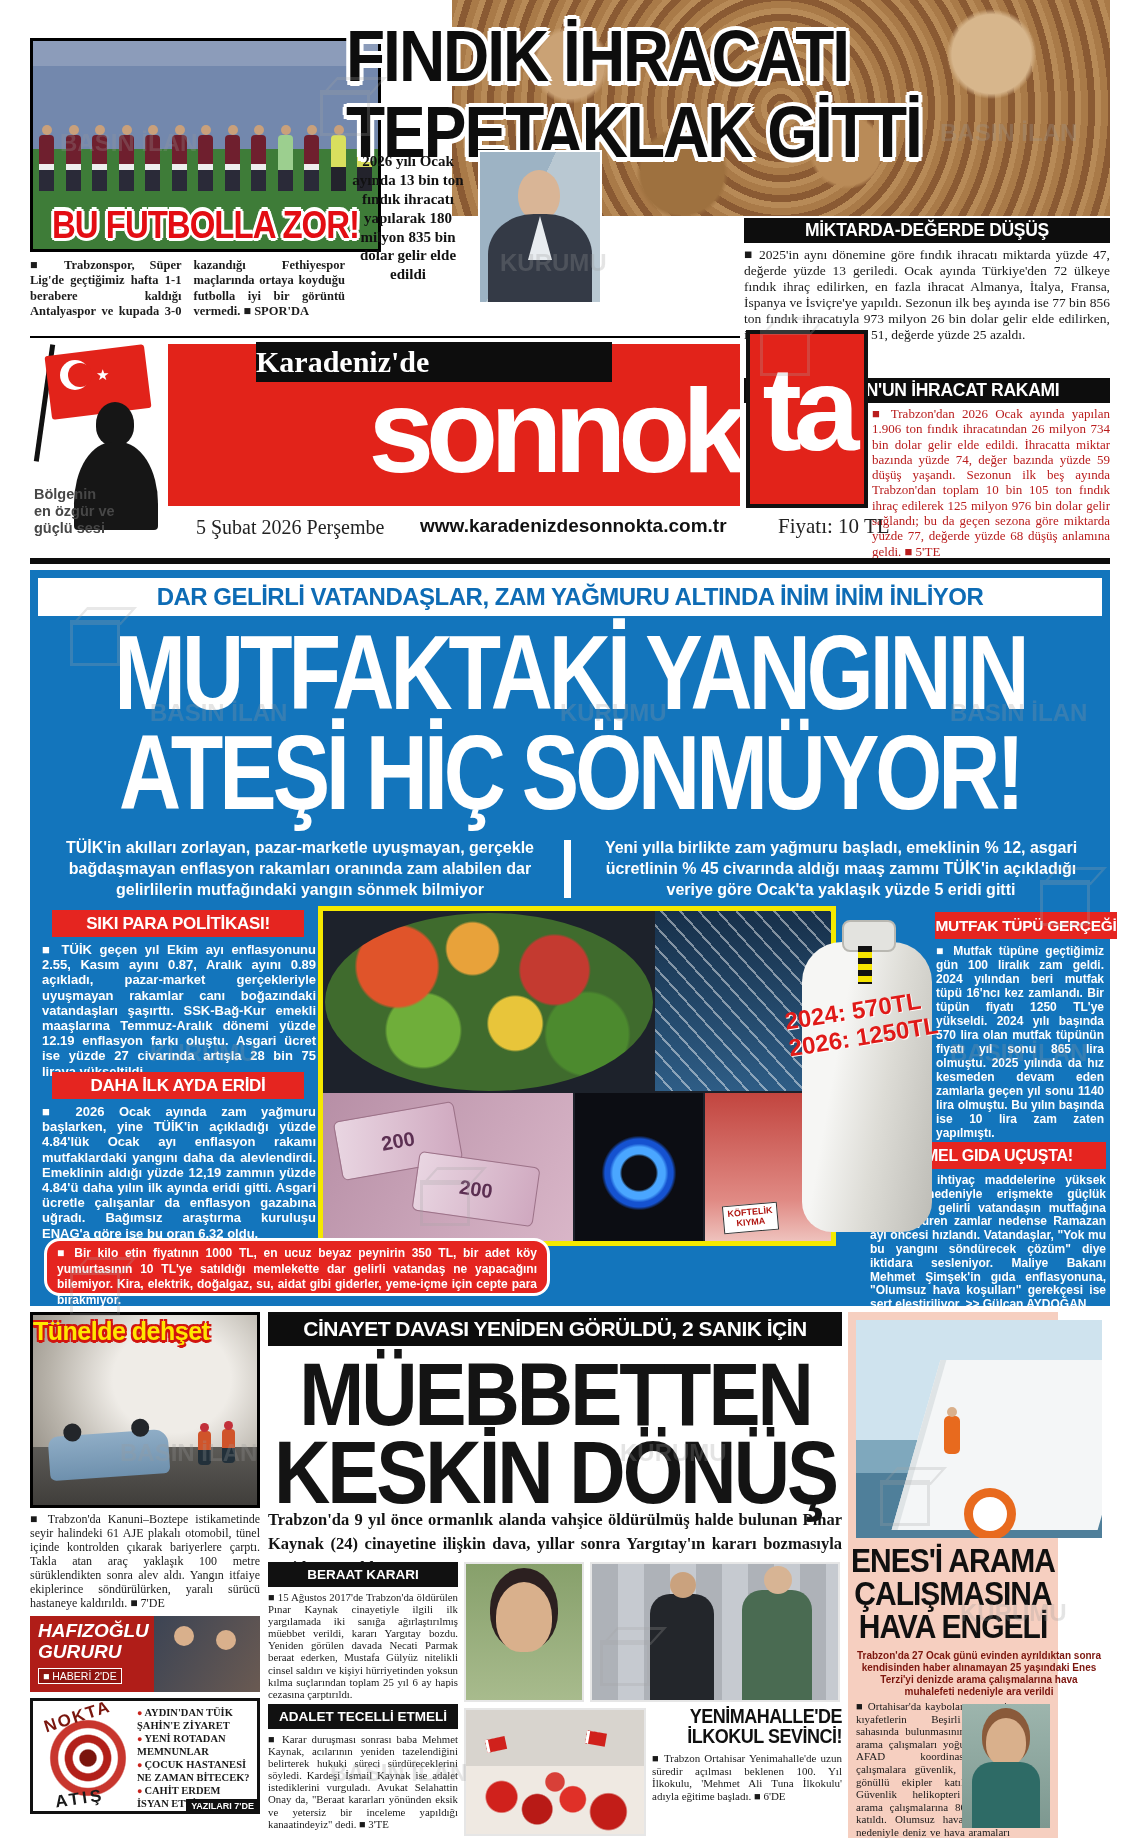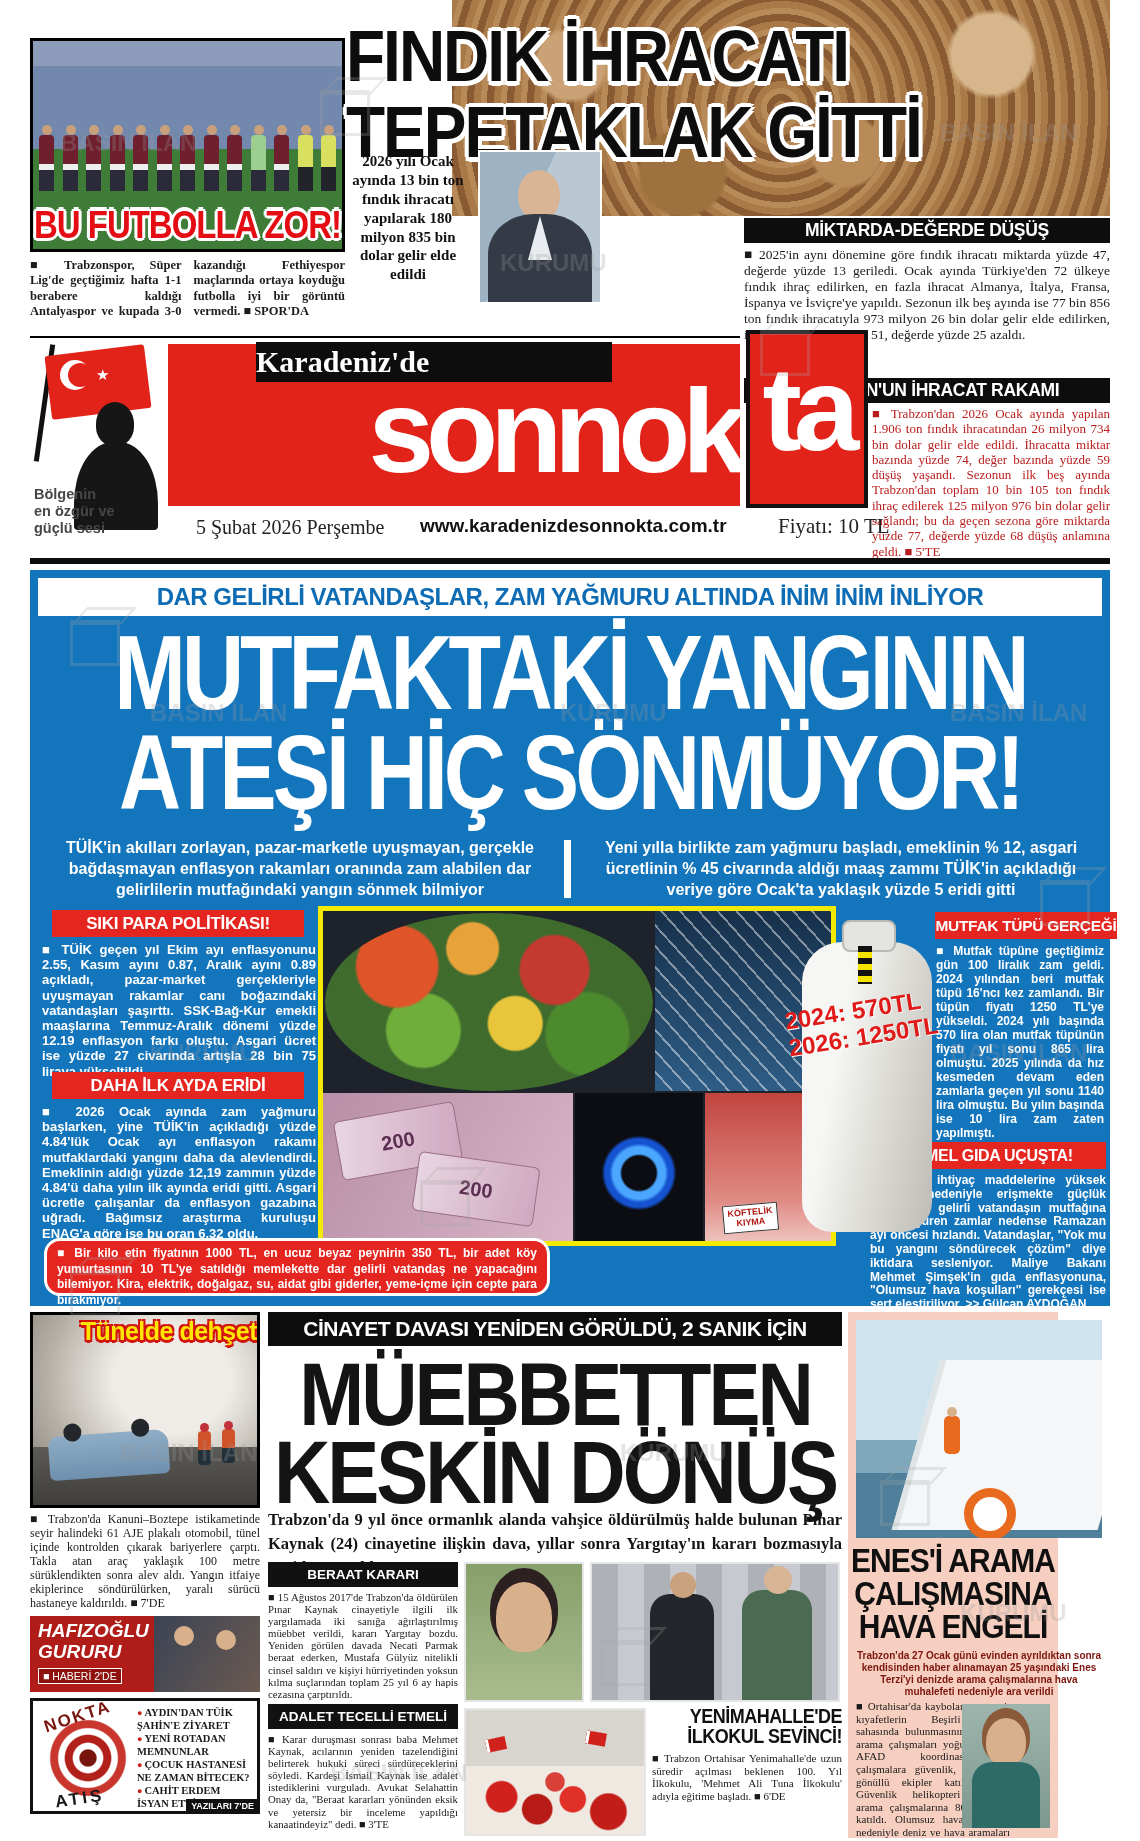--- a/index.html
+++ b/index.html
@@ -10,21 +10,21 @@
 
   
   .wm{position:absolute;z-index:40;pointer-events:none;color:#9b9b9b;opacity:.26;
       font-weight:bold;font-size:24px;line-height:1.05;text-align:center;white-space:pre-line}
   .cube{position:absolute;z-index:40;pointer-events:none;width:44px;height:40px;
         border:3px solid #a5a5a5;opacity:.25}
   .cube::before{content:'';position:absolute;left:6px;top:-16px;width:44px;height:12px;
         border:3px solid #a5a5a5;transform:skewX(-42deg)}
 
   
-  .fb-box{left:30px;top:38px;width:315px;height:214px;border:3px solid #000;box-sizing:border-box;
+  .fb-box{left:30px;top:38px;width:351px;height:214px;border:3px solid #000;box-sizing:border-box;
           background:linear-gradient(#8c9cba 0 12%,#7388ad 12% 52%,#3e7c38 52% 100%);overflow:hidden}
   .fb-players{position:absolute;left:6px;right:6px;bottom:58px;display:flex;justify-content:space-between;align-items:flex-end}
   .pl{position:relative;width:15px;height:56px;border-radius:4px 4px 0 0;
       background:linear-gradient(#6f1f2e 0 52%,#eee 52% 62%,#2a2a38 62% 100%)}
   .pl::before{content:'';position:absolute;top:-10px;left:3px;width:10px;height:10px;border-radius:50%;background:#c9a07b}
   .pl.k{background:linear-gradient(#9ccf8f 0 52%,#9ccf8f 52% 62%,#2a2a38 62% 100%)}
   .pl.r{background:linear-gradient(#d9df5e 0 58%,#23232c 58% 100%)}
   .fb-title{position:absolute;left:0;right:0;bottom:2px;text-align:center;font-weight:bold;
       font-size:33px;letter-spacing:-1px;color:#e30d13;
       text-shadow:-2px -2px 0 #fff,2px -2px 0 #fff,-2px 2px 0 #fff,2px 2px 0 #fff,0 3px 0 #fff,0 -3px 0 #fff,3px 0 0 #fff,-3px 0 0 #fff;
@@ -131,21 +131,21 @@
   .cyl-price{position:absolute;left:-16px;top:96px;transform:rotate(-9deg);color:#e01a18;font-weight:bold;
       font-size:24px;line-height:27px;white-space:nowrap;text-shadow:1px 1px 0 #fff}
 
   .note-box{position:absolute;left:14px;top:668px;width:506px;height:58px;background:#e52520;border:3px solid #fff;
       border-radius:16px;box-sizing:border-box;color:#fff;font-weight:bold;font-size:12px;line-height:1.3;
       padding:5px 10px;z-index:6;text-align:justify}
 
   
   .tun-box{left:30px;top:1312px;width:230px;height:196px;border:3px solid #000;box-sizing:border-box;overflow:hidden;
       background:radial-gradient(ellipse at 62% 34%,#efece7 0 30%,#b8b3aa 62%,#7c766d 100%)}
-  .tun-title{position:absolute;left:0;right:0;top:2px;text-align:right;font-weight:bold;font-size:25px;color:#ffe600;
+  .tun-title{position:absolute;left:0;right:0;top:2px;text-align:left;font-weight:bold;font-size:25px;color:#ffe600;
       letter-spacing:-0.5px;text-shadow:-2px -2px 0 #d2150f,2px -2px 0 #d2150f,-2px 2px 0 #d2150f,2px 2px 0 #d2150f,0 3px 0 #d2150f}
   .tun-road{position:absolute;left:0;right:0;bottom:0;height:58px;background:linear-gradient(#5c5a56,#403e3b)}
   .tun-car{position:absolute;left:16px;bottom:28px;width:120px;height:44px;border-radius:10px 14px 6px 6px;
       background:linear-gradient(#8fadc6,#6e90ad);transform:rotate(-4deg)}
   .tun-car::before{content:'';position:absolute;left:16px;top:-12px;width:18px;height:18px;border-radius:50%;background:#23262a}
   .tun-car::after{content:'';position:absolute;right:18px;top:-12px;width:18px;height:18px;border-radius:50%;background:#23262a}
   .tun-man{position:absolute;width:13px;height:34px;border-radius:4px;background:linear-gradient(#d0542a 0 55%,#22303a 55%)}
   .tun-man::before{content:'';position:absolute;top:-8px;left:2px;width:9px;height:9px;border-radius:50%;background:#c2303a}
   .tun-body{left:30px;top:1512px;width:230px;height:100px;font-family:"Liberation Serif",serif;font-size:12px;line-height:14px;color:#1a1a1a}
   .haf-box{left:30px;top:1616px;width:230px;height:76px;background:#b01d18;overflow:hidden}

